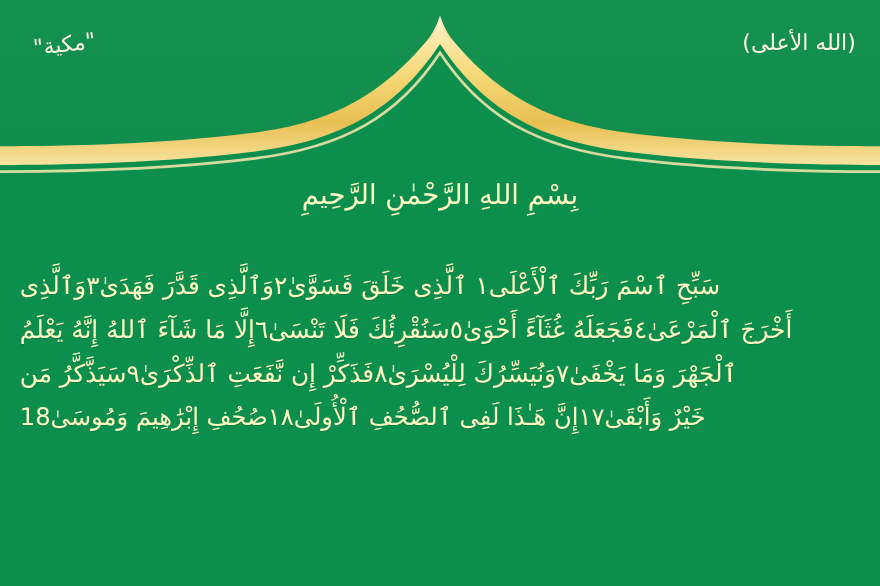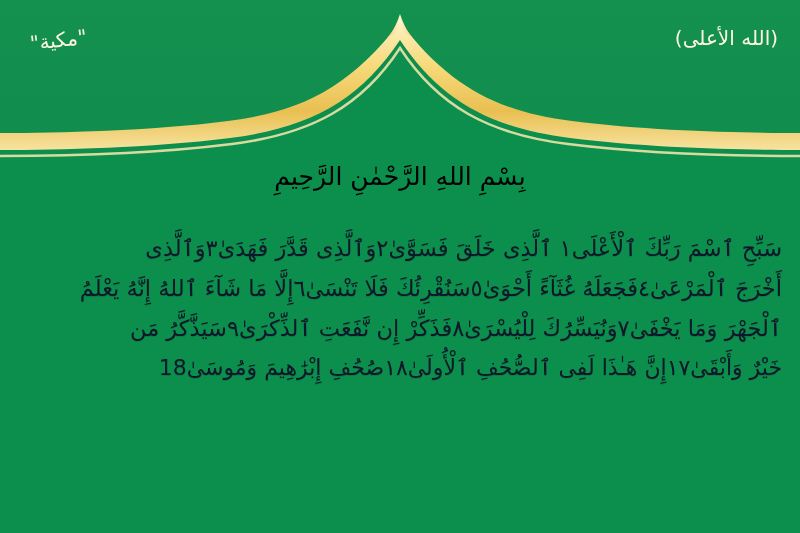--- a/index.html
+++ b/index.html
@@ -57,35 +57,35 @@
     transform: rotate(-7deg);
   }
 
   
   .basmala {
     position: absolute;
     left: 0;
     top: 162px;
     width: 800px;
     text-align: center;
-    color: #000000;
+    color: #fef9c3;
     font-size: 25px;
     direction: rtl;
     letter-spacing: 0.5px;
   }
 
   
   .body-text {
     position: absolute;
     left: 18px;
-    top: 228px;
+    top: 240px;
     width: 764px;
     direction: rtl;
-    text-align: right;
-    color: #0f172a;
+    text-align: left;
+    color: #fef9c3;
     font-size: 22.5px;
     line-height: 40px;
     text-shadow: 0 1px 0 rgba(0,0,0,0.12);
   }
   .body-text .line {
     display: block;
     white-space: nowrap;
   }
   .body-text .line.last {
     font-size: 22px;

